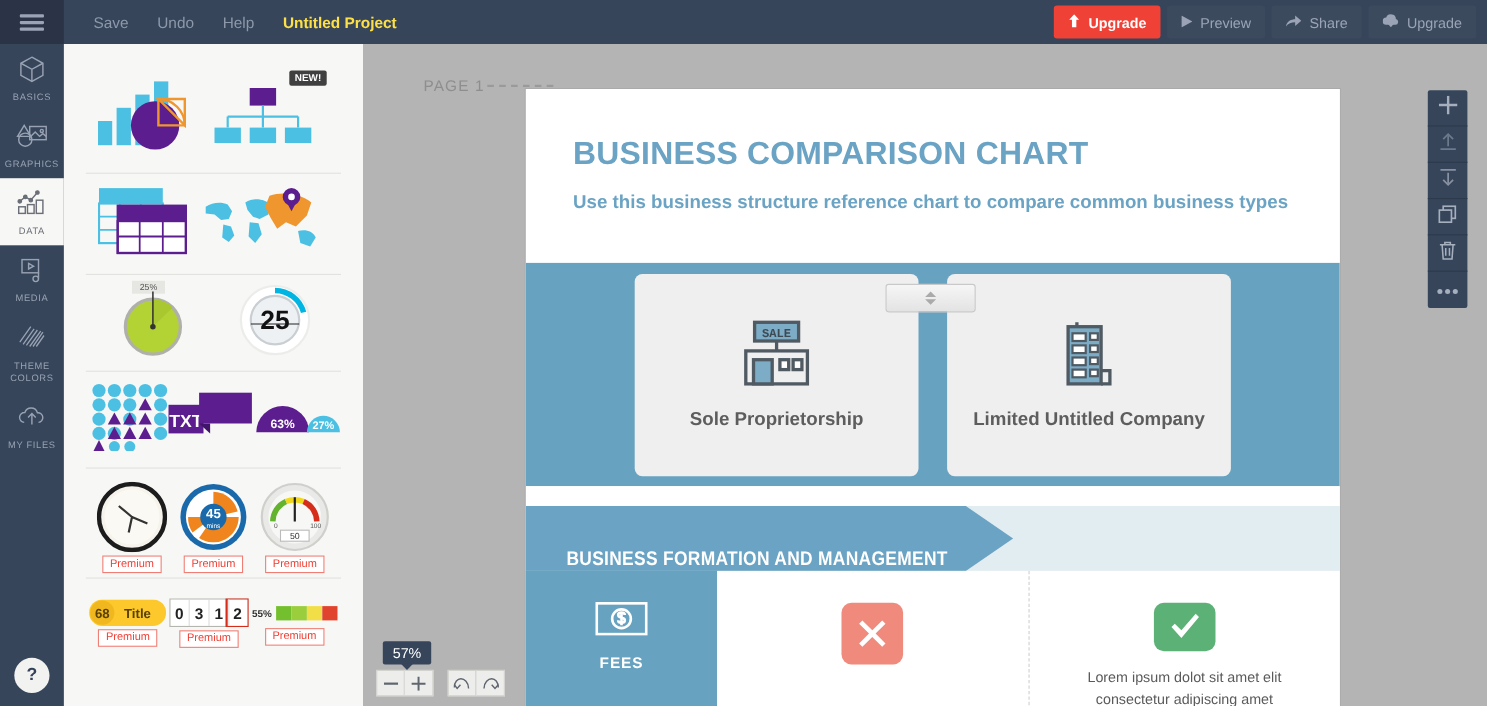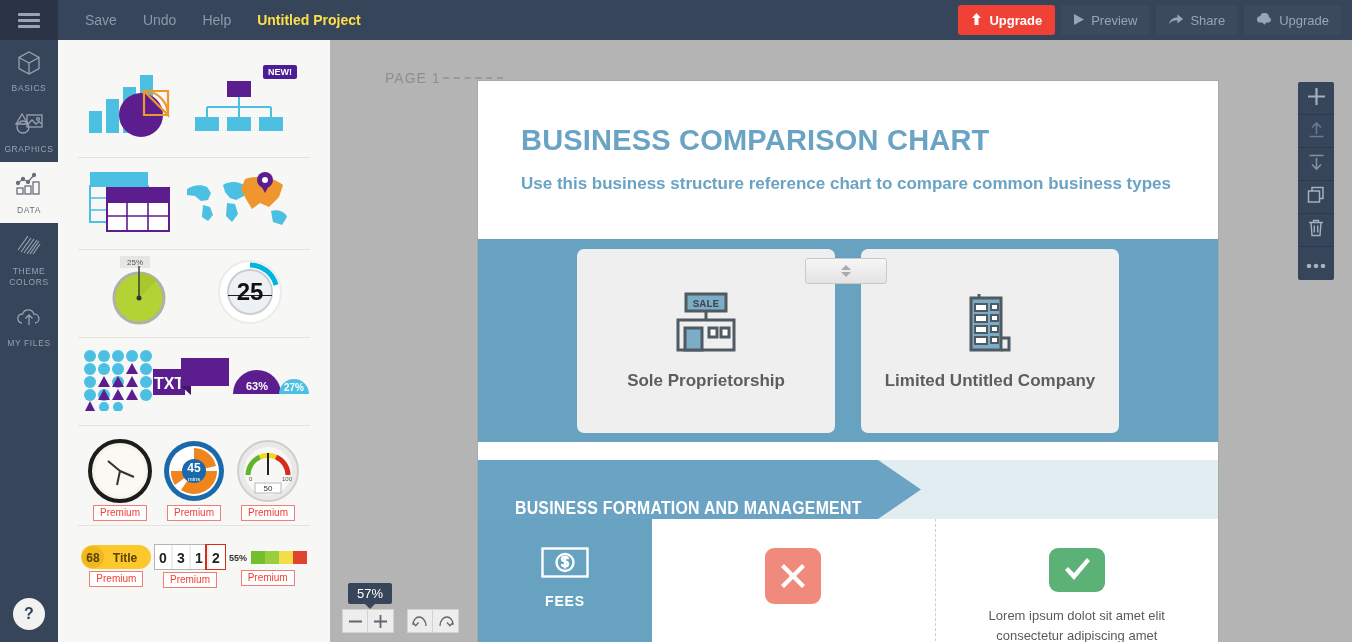--- a/index.html
+++ b/index.html
@@ -64,21 +64,21 @@
   .panel {
     position:absolute; top:40px; left:58px; width:272px; height:602px;
     background:#f7f7f5; overflow:hidden; z-index:20;
   }
   .thumb-row {
     display:flex; align-items:center; justify-content:space-around;
     border-bottom:1px solid #e2e2de; position:relative;
   }
   .thumb { position:relative; cursor:pointer; text-align:center; }
   .badge-new {
-    position:absolute; right:-12px; top:-8px; background:#4c1d95; color:#fff;
+    position:absolute; right:-12px; top:-8px; background:#404040; color:#fff;
     font-size:9px; font-weight:bold; padding:2px 5px; border-radius:2px;
   }
   .premium-tag {
     position:absolute; left:50%; transform:translateX(-50%); bottom:-14px;
     border:1px solid #ef7f75; color:#ef4136; background:#fff;
     font-size:10px; padding:0 6px; line-height:14px; white-space:nowrap;
   }
 
   
   .canvas-area {
@@ -278,20 +278,31 @@
           <circle cx="14" cy="11" r="1.5" fill="#6a6f78"></circle>
         <circle cx="20" cy="4" r="1.5" fill="#6a6f78"></circle>
         <rect x="3" y="17" width="6" height="6"></rect>
           <rect x="11" y="15" width="6" height="8"></rect>
         <rect x="19" y="11" width="6" height="12"></rect>
       </svg>
     </span>
     <span class="ri-label">DATA</span>
   </div>
 
+  <div class="rail-item">
+    <span class="ri-ico">
+      <svg width="28" height="28" viewBox="0 0 28 28" fill="none" stroke="#98a2b3" stroke-width="1.3">
+        <rect x="5" y="4" width="15" height="12"></rect>
+          <path d="M11 7.5l4.5 2.5L11 12.5z"></path>
+        <path d="M20 16v5"></path>
+          <circle cx="17.5" cy="21.5" r="2.5"></circle>
+      </svg>
+    </span>
+    <span class="ri-label">MEDIA</span>
+  </div>
 
   <div class="rail-item">
     <span class="ri-ico">
       <svg width="28" height="26" viewBox="0 0 28 26" stroke="#98a2b3" stroke-width="1.2">
         <path d="M3 18L13 4M6 20L16 6M9 21L19 7M12 22L22 8M15 22L24 9M18 22L25 12"></path>
       </svg>
     </span>
     <span class="ri-label" style="white-space:pre-line">THEME
 COLORS</span>
   </div>

